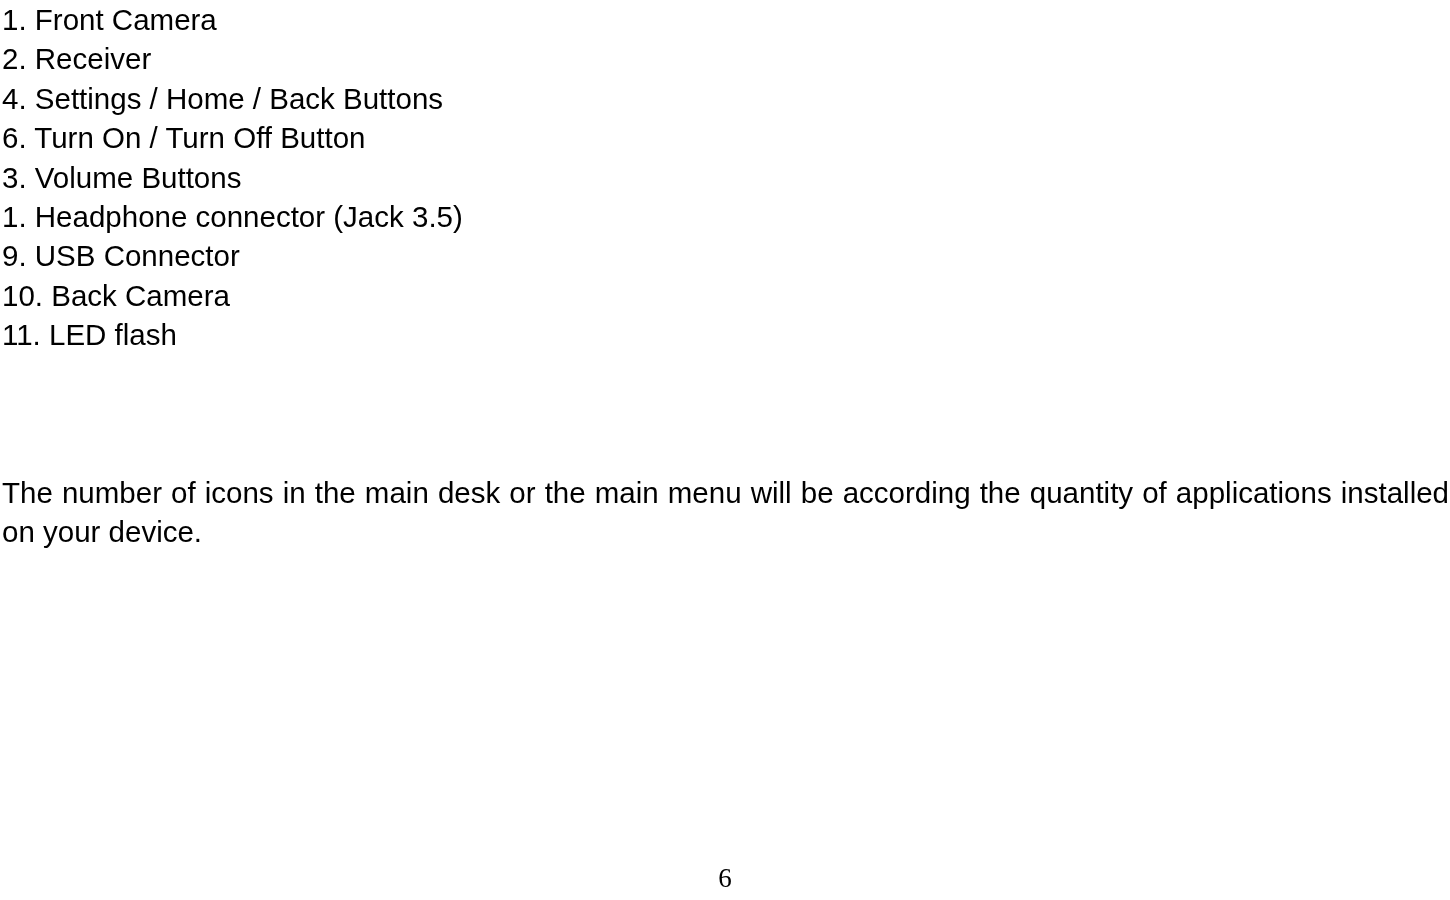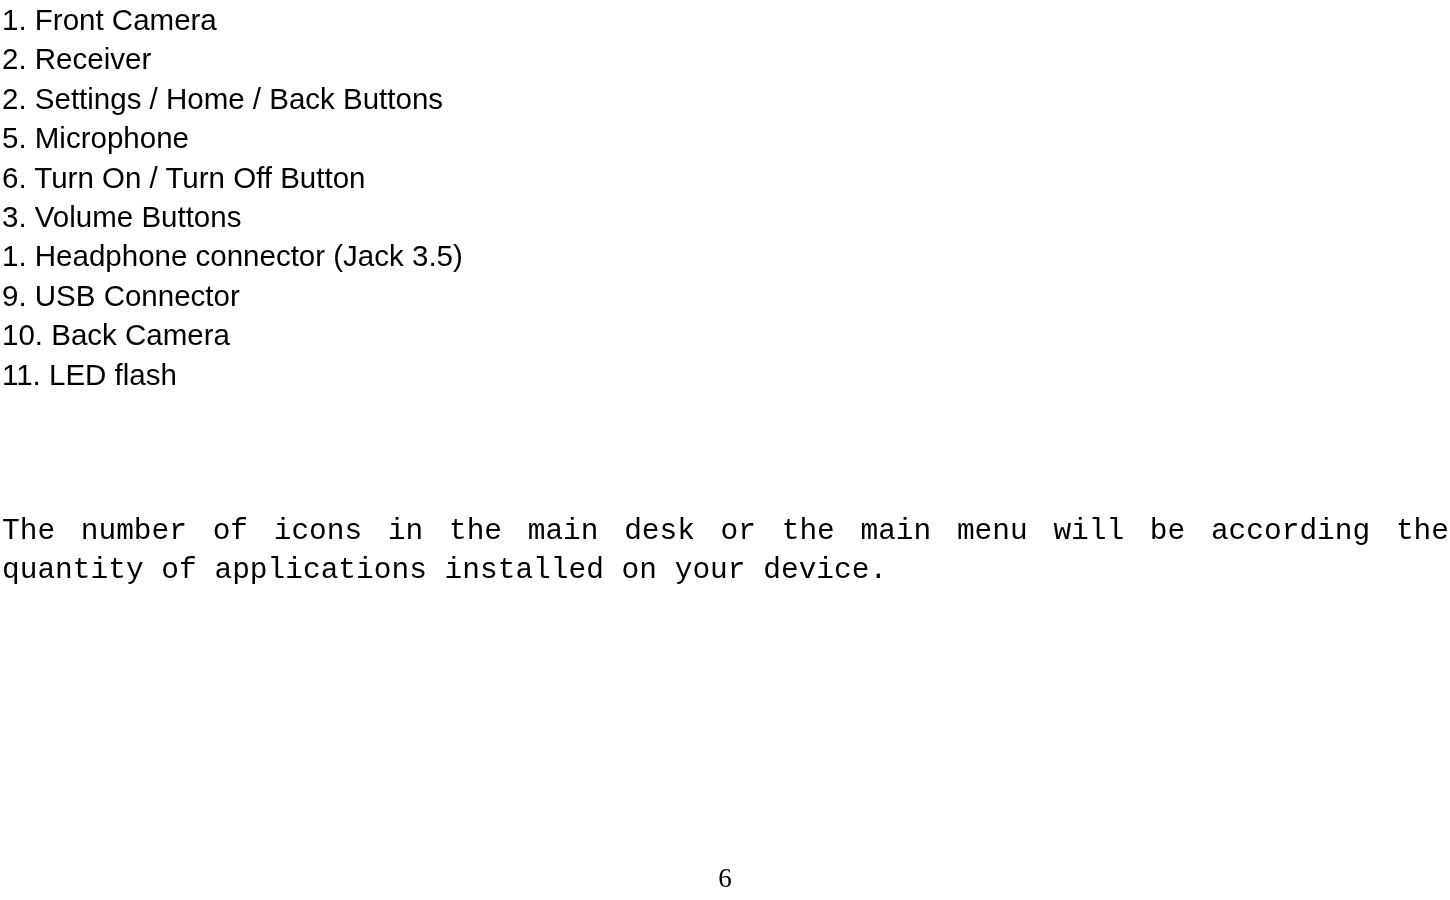--- a/index.html
+++ b/index.html
@@ -47,21 +47,21 @@
     white-space: nowrap;
     letter-spacing: 0px;
   }
 
   
   .spacer {
     height: 118px;
   }
 
   .body-paragraph {
-    font-family: Liberation Mono, monospace;
+    font-family: Liberation Sans, sans-serif;
     font-size: 29.5px;
     line-height: 39.4px;
     text-align: justify;
     text-justify: inter-word;
     margin: 0;
     width: 1447px;
     hyphens: none;
   }
 
   .page-number {
@@ -78,22 +78,21 @@
 </style>
 </head>
 <body>
 
 <div class="page">
   <div class="content">
 
     <ol class="parts-list">
       <li>1. Front Camera</li>
       <li>2. Receiver</li>
-      <li>2. Settings / Home / Back Buttons</li>
-      <li>5. Microphone</li>
+      <li>4. Settings / Home / Back Buttons</li>
       <li>6. Turn On / Turn Off Button</li>
       <li>3. Volume Buttons</li>
       <li>1. Headphone connector (Jack 3.5)</li>
       <li>9. USB Connector</li>
       <li>10. Back Camera</li>
       <li>11. LED flash</li>
     </ol>
 
     <div class="spacer"></div>
 

